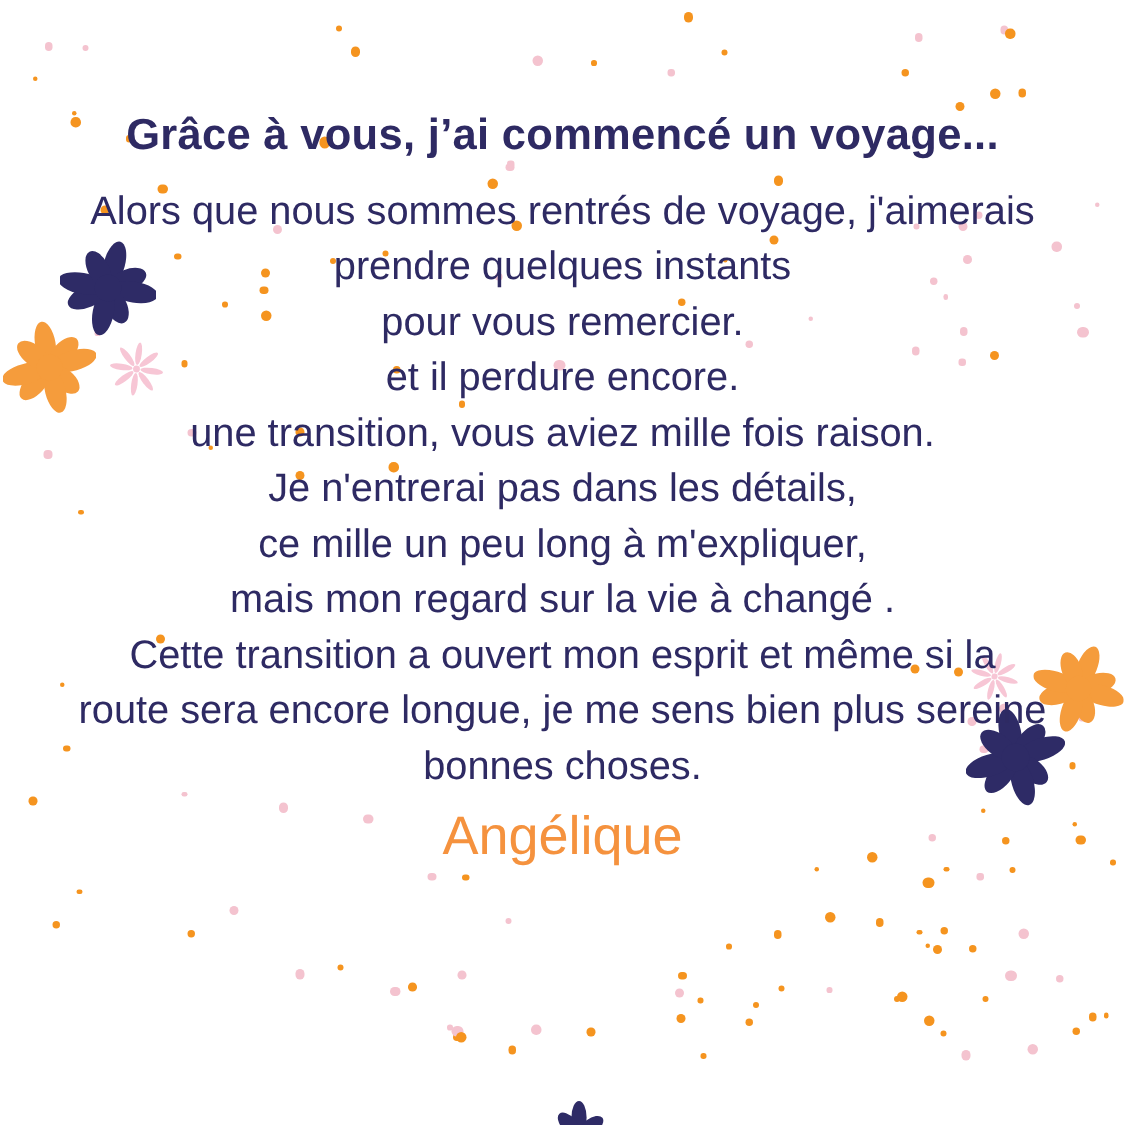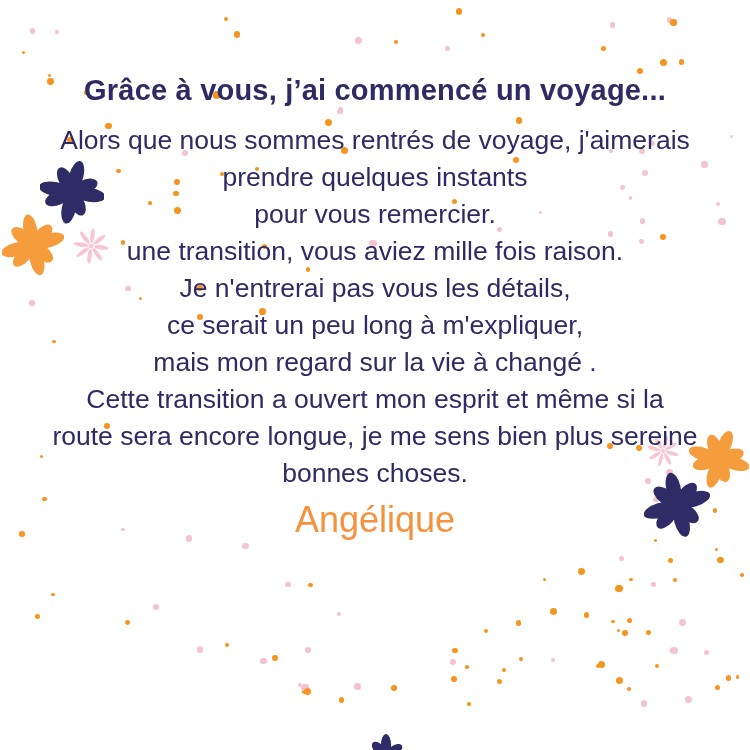--- a/index.html
+++ b/index.html
@@ -287,23 +287,24 @@
       </svg>
     </div>
 
   <div class="content">
     <div class="title">Grâce à vous, j’ai commencé un voyage...</div>
 
     <div class="body-text">
         <div class="line">Alors que nous sommes rentrés de voyage, j'aimerais</div>
         <div class="line">prendre quelques instants</div>
         <div class="line">pour vous remercier.</div>
+        <div class="line">et il perdure encore.</div>
         <div class="line">une transition, vous aviez mille fois raison.</div>
-        <div class="line">Je n'entrerai pas vous les détails,</div>
-        <div class="line">ce serait un peu long à m'expliquer,</div>
+        <div class="line">Je n'entrerai pas dans les détails,</div>
+        <div class="line">ce mille un peu long à m'expliquer,</div>
         <div class="line">mais mon regard sur la vie à changé .</div>
         <div class="line">Cette transition a ouvert mon esprit et même si la</div>
         <div class="line">route sera encore longue, je me sens bien plus sereine</div>
         <div class="line">bonnes choses.</div>
       </div>
 
     <div class="signature">Angélique</div>
   </div>
 
 </div>

